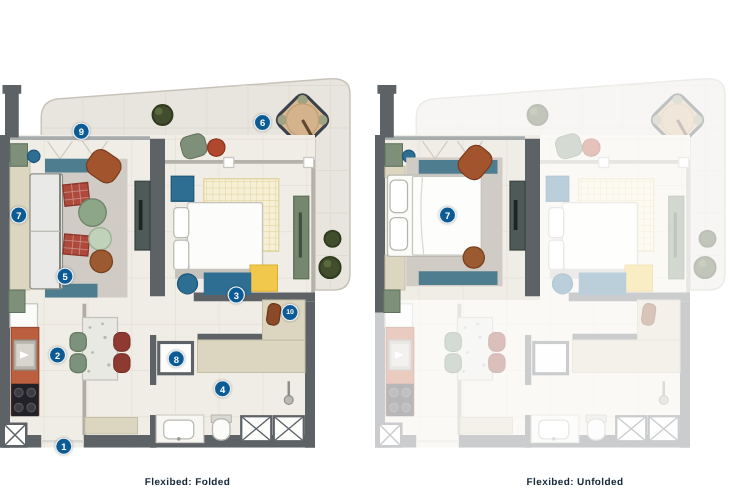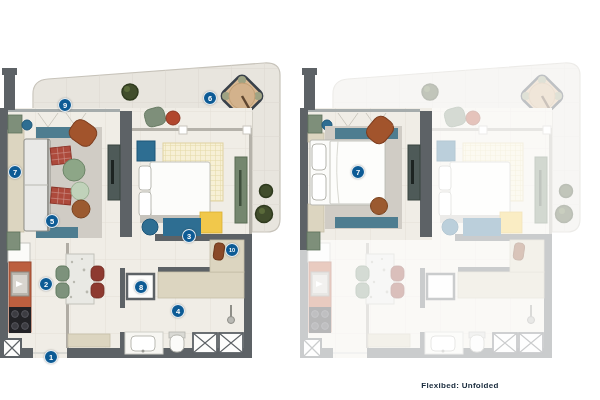--- a/index.html
+++ b/index.html
@@ -291,14 +291,15 @@
         <circle cx="79" cy="206" r="8.5" fill="#9b5a30" stroke="#7a431f" stroke-width="1"></circle>
         <g>
           <rect x="108" y="145" width="12" height="55" fill="#4e5a58" stroke="#39443f" stroke-width="1"></rect>
           <rect x="111" y="160" width="3" height="24" fill="#1d2422"></rect>
         </g>
       </g>
     </svg>
   <div class="marker" style="left: 51px; top: 165px; background: rgb(13, 91, 149); color: rgb(255, 255, 255);">7</div>
     </div>
 
+  <div class="caption" id="caption-folded">Flexibed: Folded</div>
   <div class="caption" id="caption-unfolded">Flexibed: Unfolded</div>
 </div>
 
 </body></html>

